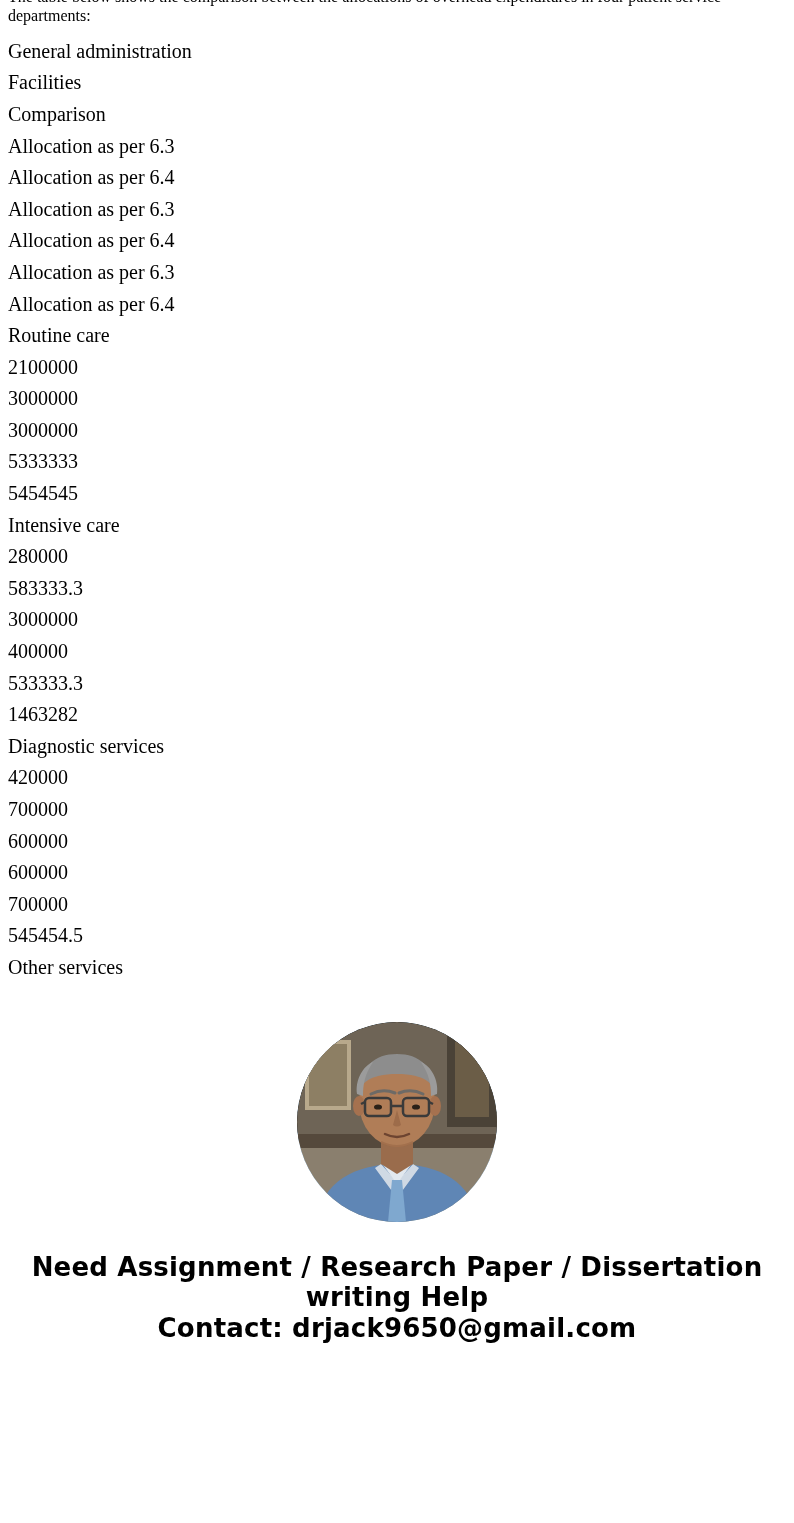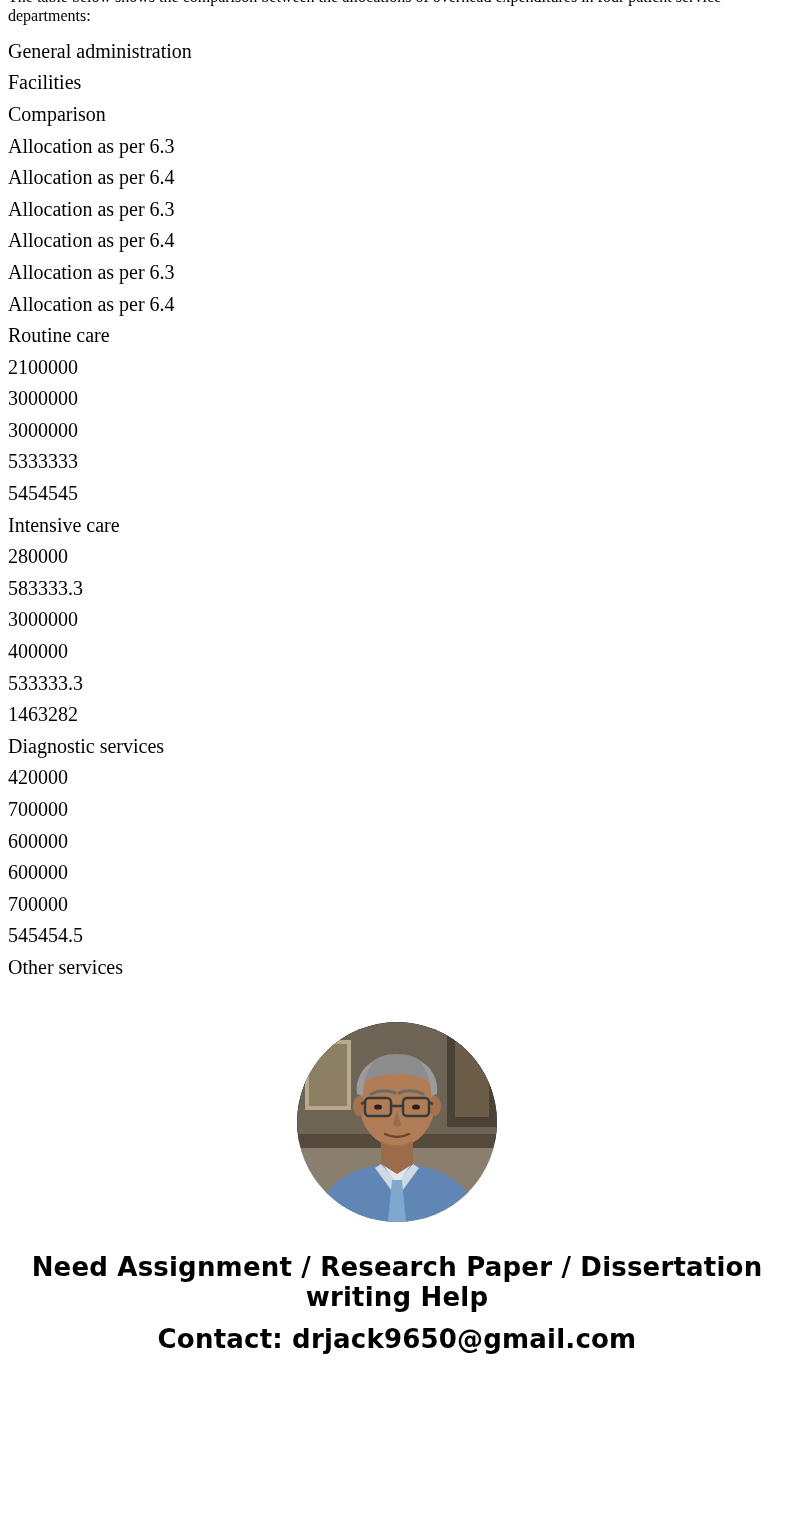--- a/index.html
+++ b/index.html
@@ -69,21 +69,21 @@
     line-height: 1.16;
     color: #000000;
     letter-spacing: 0.2px;
   }
   .promo-text .l1 {
     display: block;
     padding: 0 20px;
   }
   .promo-text .l2 {
     display: block;
-    margin-top: 12px;
+    margin-top: 1px;
   }
 </style>
 </head>
 <body>
 
 <div class="doc">
 
   <div class="content-block">
     <p class="intro">The table below shows the comparison between the allocations of overhead expenditures in four patient service departments:</p>
 

